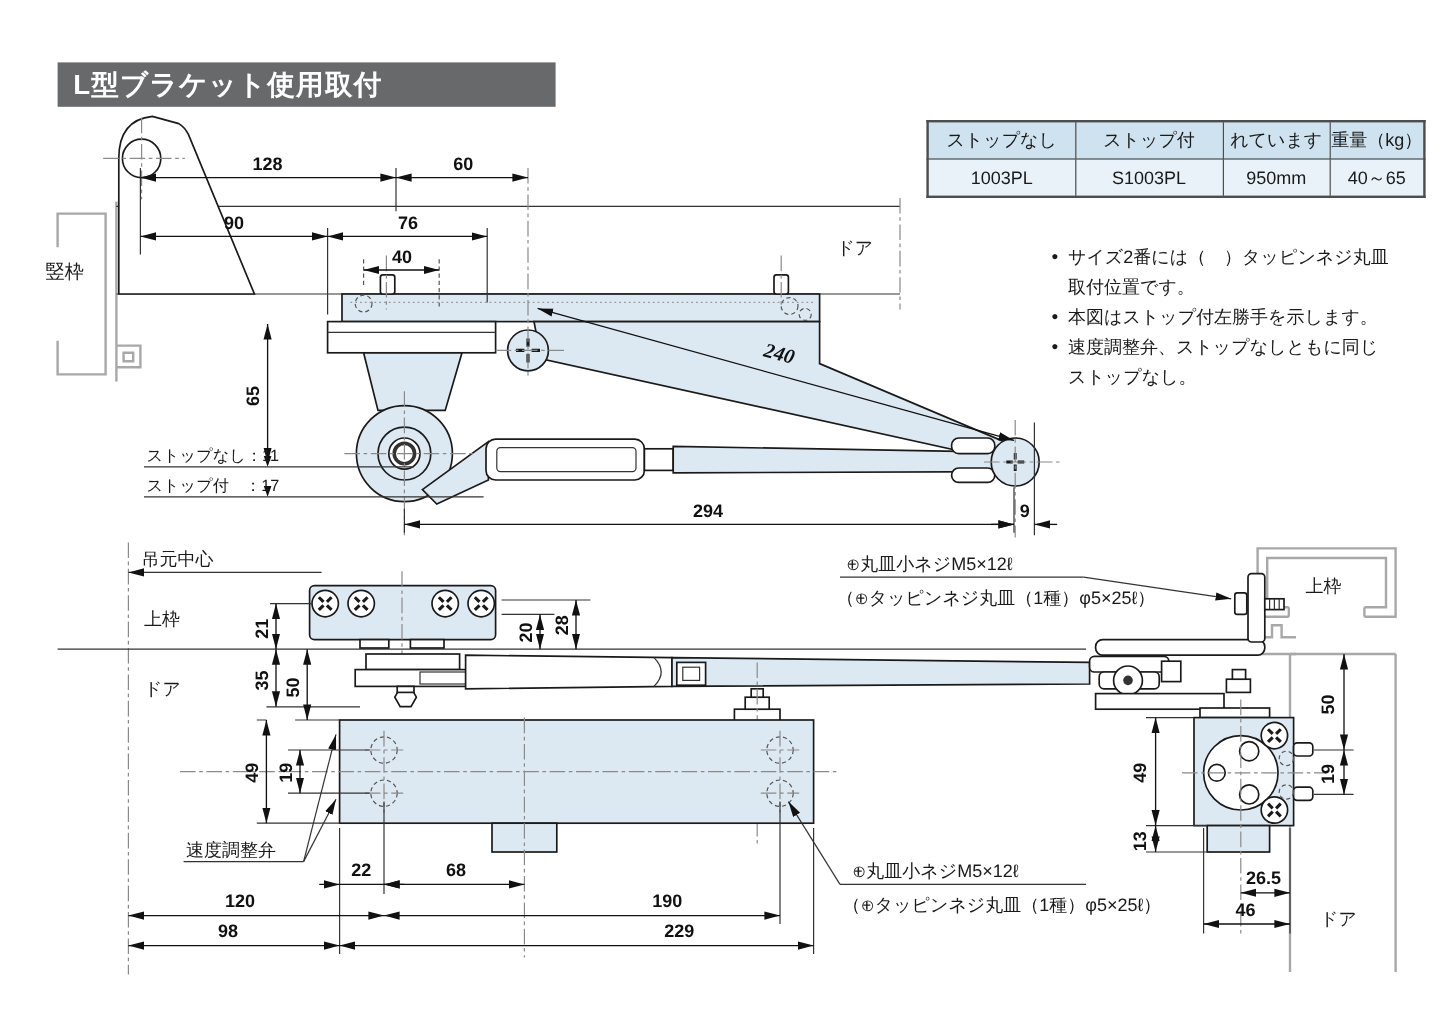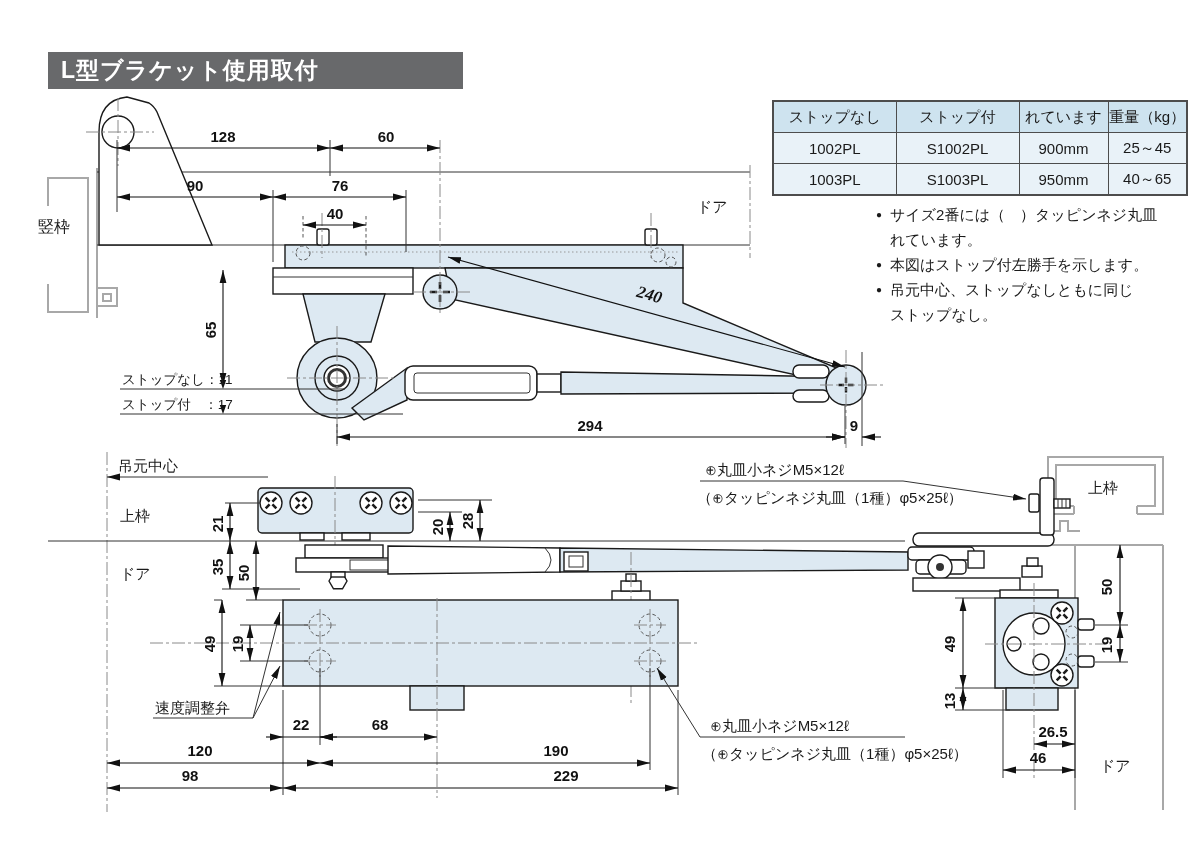--- a/index.html
+++ b/index.html
@@ -48,39 +48,33 @@
   <thead>
     <tr>
       <th>ストップなし</th>
       <th>ストップ付</th>
       <th>れています</th>
       <th>重量（kg）</th>
     </tr>
   </thead>
   <tbody>
     <tr>
-      <td>1002PL</td>
-      <td>S1002PL</td>
-      <td>900mm</td>
-      <td>25～45</td>
-    </tr>
-    <tr>
       <td>1003PL</td>
       <td>S1003PL</td>
       <td>950mm</td>
       <td>40～65</td>
     </tr>
   </tbody>
 </table>
 
 <div id="notes">
   <div class="nrow"><span class="bul">●</span><span>サイズ2番には（　）タッピンネジ丸皿</span></div>
-  <div class="nrow cont"><span>れています。</span></div>
+  <div class="nrow cont"><span>取付位置です。</span></div>
   <div class="nrow"><span class="bul">●</span><span>本図はストップ付左勝手を示します。</span></div>
-  <div class="nrow"><span class="bul">●</span><span>吊元中心、ストップなしともに同じ</span></div>
+  <div class="nrow"><span class="bul">●</span><span>速度調整弁、ストップなしともに同じ</span></div>
   <div class="nrow cont"><span>ストップなし。</span></div>
 </div>
 
 <svg width="1200" height="848" viewBox="0 0 1200 848">
 <defs>
   <marker id="ma" markerWidth="14" markerHeight="10" refX="13" refY="5" orient="auto-start-reverse" markerUnits="userSpaceOnUse">
     <path d="M13,5 L0,1.6 L0,8.4 Z" fill="#111"></path>
   </marker>
   <g id="phil">
     <circle r="11" class="kw"></circle>

